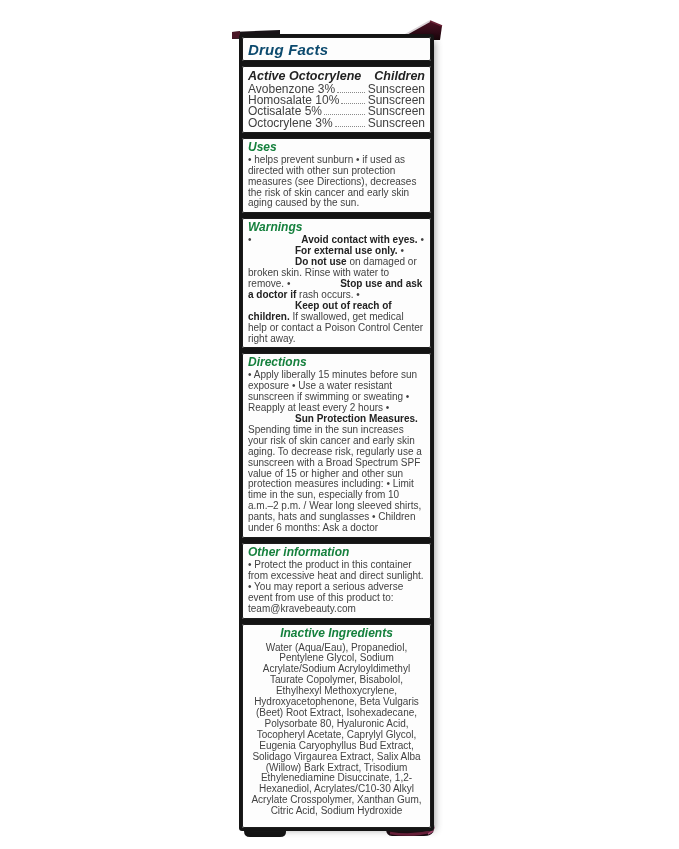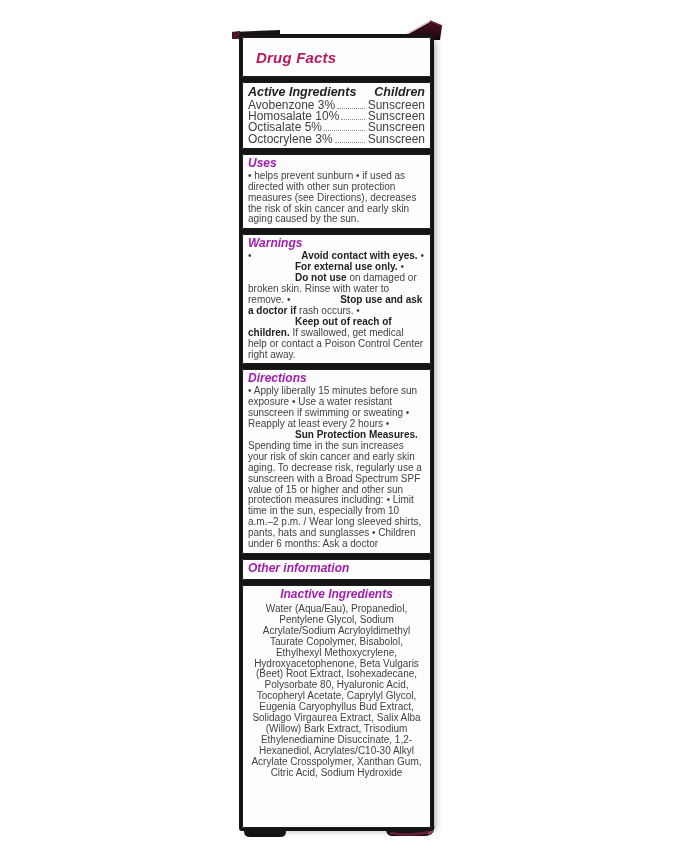--- a/index.html
+++ b/index.html
@@ -9,29 +9,29 @@
 
   .panel{position:absolute;left:239px;top:34px;width:195px;height:797px;
          background:#141414;border-radius:3px;padding:3px;box-sizing:border-box;
          display:flex;flex-direction:column;gap:5px;
          box-shadow:5px 3px 7px -4px rgba(40,40,40,.45);}
   .box{background:#fdfdfd;border-radius:2px;padding:3px 6px 4px 6px;color:#3c3c3c;
        box-shadow:inset 0 0 0 1px #1c1c1c;flex:0 0 auto;}
   .box.grow{flex:1 1 auto;text-align:center;}
 
   .title-box{padding:4px 6px 3px 6px;}
-  .drug-facts{font-size:15px;font-weight:bold;font-style:italic;color:#be185d;
-              letter-spacing:.2px;margin:8px;}
+  .drug-facts{font-size:15px;font-weight:bold;font-style:italic;color:#0c4a6e;
+              letter-spacing:.2px;margin:0;}
 
   .ai-header{display:flex;justify-content:space-between;align-items:baseline;
              font-size:12.5px;font-weight:bold;font-style:italic;color:#222;margin-bottom:1px;}
   .ai-row{display:flex;align-items:baseline;font-size:12px;line-height:11.2px;color:#414141;}
   .ai-dots{flex:1 1 auto;border-bottom:1px dotted #8a8a8a;margin:0 3px 2px 2px;min-width:8px;}
 
-  .sec-heading{font-size:12px;font-weight:bold;font-style:italic;color:#a21caf;
+  .sec-heading{font-size:12px;font-weight:bold;font-style:italic;color:#15803d;
                line-height:13px;margin:0 0 1px 0;}
   .sec-body{font-size:10px;line-height:10.9px;color:#424242;margin:0;letter-spacing:0;}
   .sec-body b{color:#222;margin-left:47px;}
   .section-inactive-ingredients .sec-body{margin-top:3px;}
 </style>
 </head>
 <body>
 
 <div class="stage">
 
@@ -64,21 +64,21 @@
   </svg>
 
   <div class="panel">
 
     <div class="box title-box">
       <h1 class="drug-facts">Drug Facts</h1>
     </div>
 
     <div class="box">
       <div class="ai-header">
-        <span>Active Ingredients</span>
+        <span>Active Octocrylene</span>
         <span>Children</span>
       </div>
       <div id="ai-rows">
           <div class="ai-row">
             <span>Avobenzone 3%</span>
             <span class="ai-dots"></span>
             <span>Sunscreen</span>
           </div>
           <div class="ai-row">
             <span>Homosalate 10%</span>
@@ -106,20 +106,21 @@
         <div class="box section section-warnings">
           <div class="sec-heading">Warnings</div>
           <p class="sec-body"><span>• </span><b>Avoid contact with eyes.</b><span> • </span><b>For external use only.</b><span> • </span><b>Do not use</b><span> on damaged or broken skin. Rinse with water to remove. • </span><b>Stop use and ask a doctor if</b><span> rash occurs. • </span><b>Keep out of reach of children.</b><span> If swallowed, get medical help or contact a Poison Control Center right away.</span></p>
         </div>
         <div class="box section section-directions">
           <div class="sec-heading">Directions</div>
           <p class="sec-body"><span>• Apply liberally 15 minutes before sun exposure • Use a water resistant sunscreen if swimming or sweating • Reapply at least every 2 hours • </span><b>Sun Protection Measures.</b><span> Spending time in the sun increases your risk of skin cancer and early skin aging. To decrease risk, regularly use a sunscreen with a Broad Spectrum SPF value of 15 or higher and other sun protection measures including: • Limit time in the sun, especially from 10 a.m.–2 p.m. / Wear long sleeved shirts, pants, hats and sunglasses • Children under 6 months: Ask a doctor</span></p>
         </div>
         <div class="box section section-other-information">
           <div class="sec-heading">Other information</div>
+          <p class="sec-body"><span>• Protect the product in this container from excessive heat and direct sunlight. • You may report a serious adverse event from use of this product to: team@kravebeauty.com</span></p>
         </div>
         <div class="box section section-inactive-ingredients grow">
           <div class="sec-heading">Inactive Ingredients</div>
           <p class="sec-body"><span>Water (Aqua/Eau), Propanediol, Pentylene Glycol, Sodium Acrylate/Sodium Acryloyldimethyl Taurate Copolymer, Bisabolol, Ethylhexyl Methoxycrylene, Hydroxyacetophenone, Beta Vulgaris (Beet) Root Extract, Isohexadecane, Polysorbate 80, Hyaluronic Acid, Tocopheryl Acetate, Caprylyl Glycol, Eugenia Caryophyllus Bud Extract, Solidago Virgaurea Extract, Salix Alba (Willow) Bark Extract, Trisodium Ethylenediamine Disuccinate, 1,2-Hexanediol, Acrylates/C10-30 Alkyl Acrylate Crosspolymer, Xanthan Gum, Citric Acid, Sodium Hydroxide</span></p>
         </div>
       </div>
 
   </div>
 </div>
 

